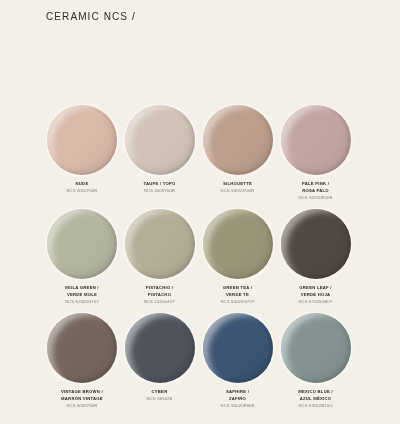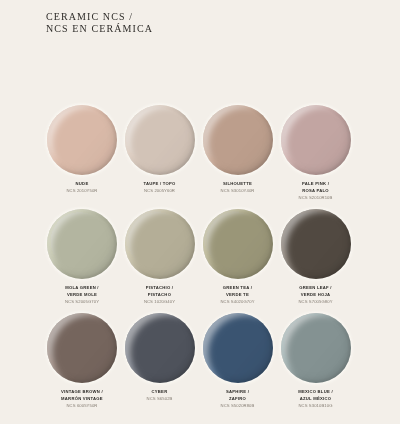--- a/index.html
+++ b/index.html
@@ -7,21 +7,21 @@
     width:400px; height:424px; overflow:hidden;
     background:#f3efe9;
     font-family:"Liberation Sans", sans-serif;
     -webkit-font-smoothing:antialiased;
   }
   .page { position:relative; width:400px; height:424px; }
 
   .title {
     opacity:0.999;
     position:absolute; left:46px; top:11px;
-    font-family:Liberation Serif, serif;
+    font-family:Liberation Sans, sans-serif;
     font-size:10px; line-height:12px;
     letter-spacing:1.1px;
     color:#2f2d2a;
     white-space:pre;
   }
 
   .grid { position:absolute; left:0; top:0; width:400px; height:424px; }
 
   .cell { position:absolute; width:78px; }
   .blob-wrap { position:relative; width:70px; height:70px; margin:0 auto; filter:blur(0.6px); }
@@ -52,21 +52,21 @@
   }
   .code {
     font-size:4.2px; letter-spacing:0.1px;
     color:#847c72; line-height:7.1px;
   }
 </style>
 </head>
 <body>
 
 <div class="page">
-  <div class="title"><div>CERAMIC NCS /</div><div>NCS EN CERÁMICA</div></div>
+  <div class="title"><div>CERAMIC NCS /</div></div>
   <div class="grid" id="grid">
       <div class="cell" style="left: 43px; top: 105px;">
         <div class="blob-wrap">
           <div class="blob" style="background:#d9b9a8">
             <div class="sheen"></div>
             <div class="rim"></div>
           </div>
         </div>
         <div class="labels">
           <div class="name">NUDE</div>

